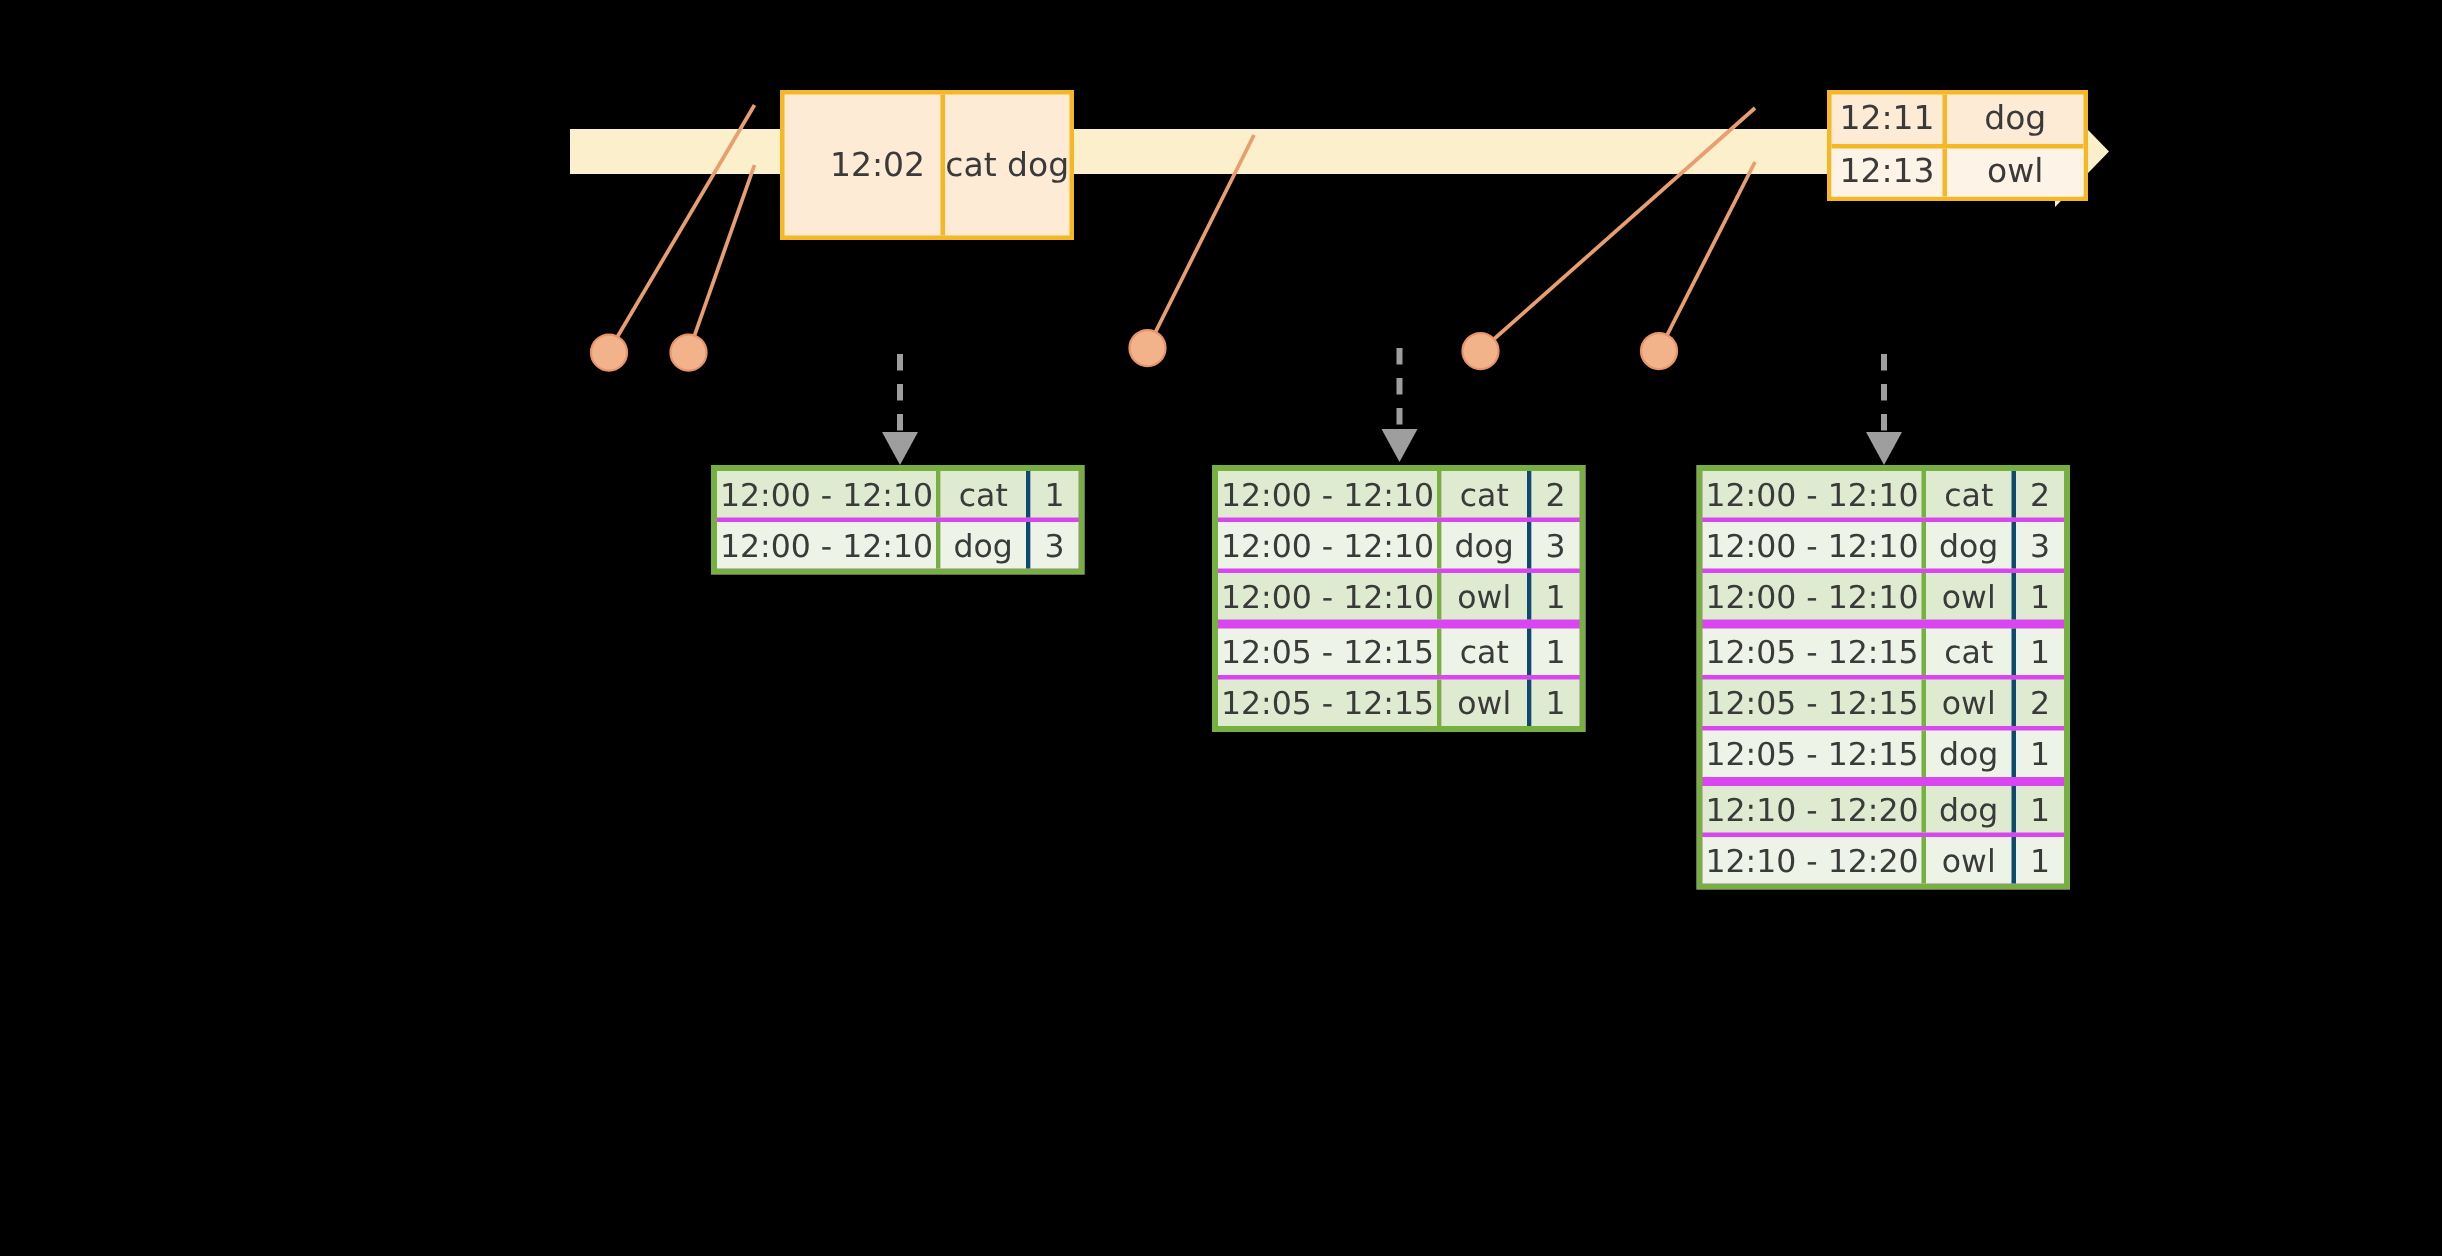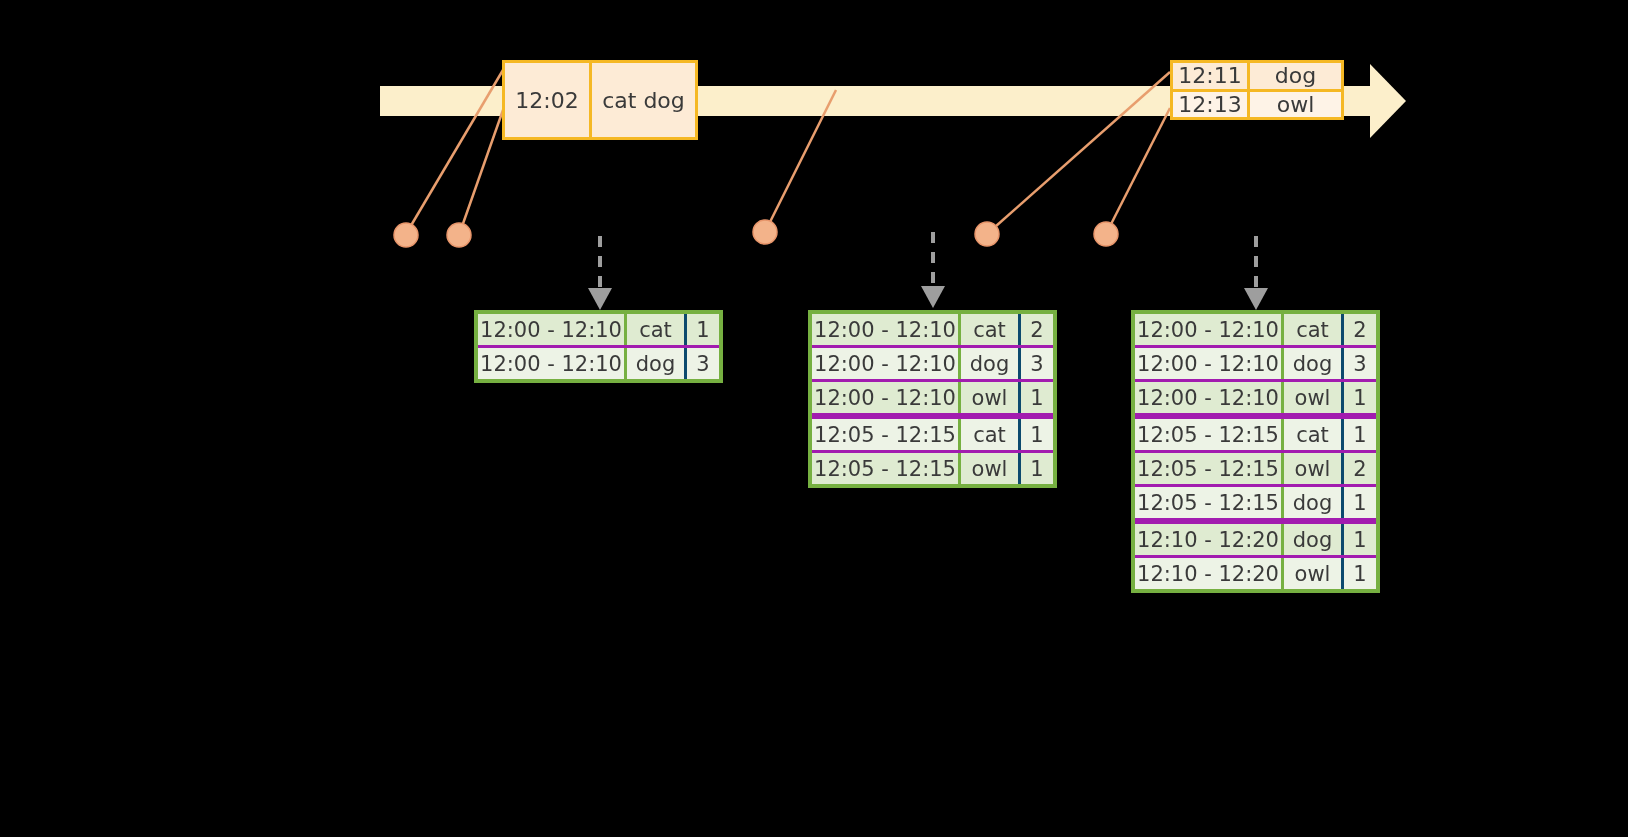--- a/index.html
+++ b/index.html
@@ -31,21 +31,21 @@
   .evt-words{
     display:flex;align-items:center;justify-content:center;
     flex:1 1 auto;font-size:22px;color:#3a3a3a;
   }
 
   
   .win{
     position:absolute;
     border:4px solid #76B041;
     box-sizing:border-box;
-    background:#a21caf;
+    background:#d946ef;
     z-index:5;
   }
   .win-row{display:flex;}
   .win-row + .win-row{margin-top:3px;}
   .win-row.grp{margin-top:6px;}
   .win-cell{
     display:flex;align-items:center;justify-content:center;
     font-size:21px;color:#3a3a3a;height:31px;
     background:#DFEBD1;
   }
@@ -86,29 +86,29 @@
       <line x1="933" y1="232" x2="933" y2="286"></line>
       <line x1="1256" y1="236" x2="1256" y2="288"></line>
     </g>
     <g fill="#9E9E9E">
       <polygon points="588,288 612,288 600,310"></polygon>
       <polygon points="921,286 945,286 933,308"></polygon>
       <polygon points="1244,288 1268,288 1256,310"></polygon>
     </g>
   </svg>
 
-  <div class="evt" style="left:502px;top:60px;width:196px;height:80px;">
+  <div class="evt" style="left:520px;top:60px;width:196px;height:100px;padding-left:20px;">
     <div class="evt-row">
       <div class="evt-time" style="width:84px;">12:02</div>
       <div class="evt-words">cat dog</div>
     </div>
   </div>
 
 
-  <div class="evt" style="left:1170px;top:60px;width:174px;height:60px;">
+  <div class="evt" style="left:1218px;top:60px;width:174px;height:74px;">
     <div class="evt-row">
       <div class="evt-time" style="width:74px;">12:11</div>
       <div class="evt-words">dog</div>
     </div>
     <div class="evt-row alt">
       <div class="evt-time" style="width:74px;text-align:right;">12:13</div>
       <div class="evt-words">owl</div>
     </div>
   </div>
 

